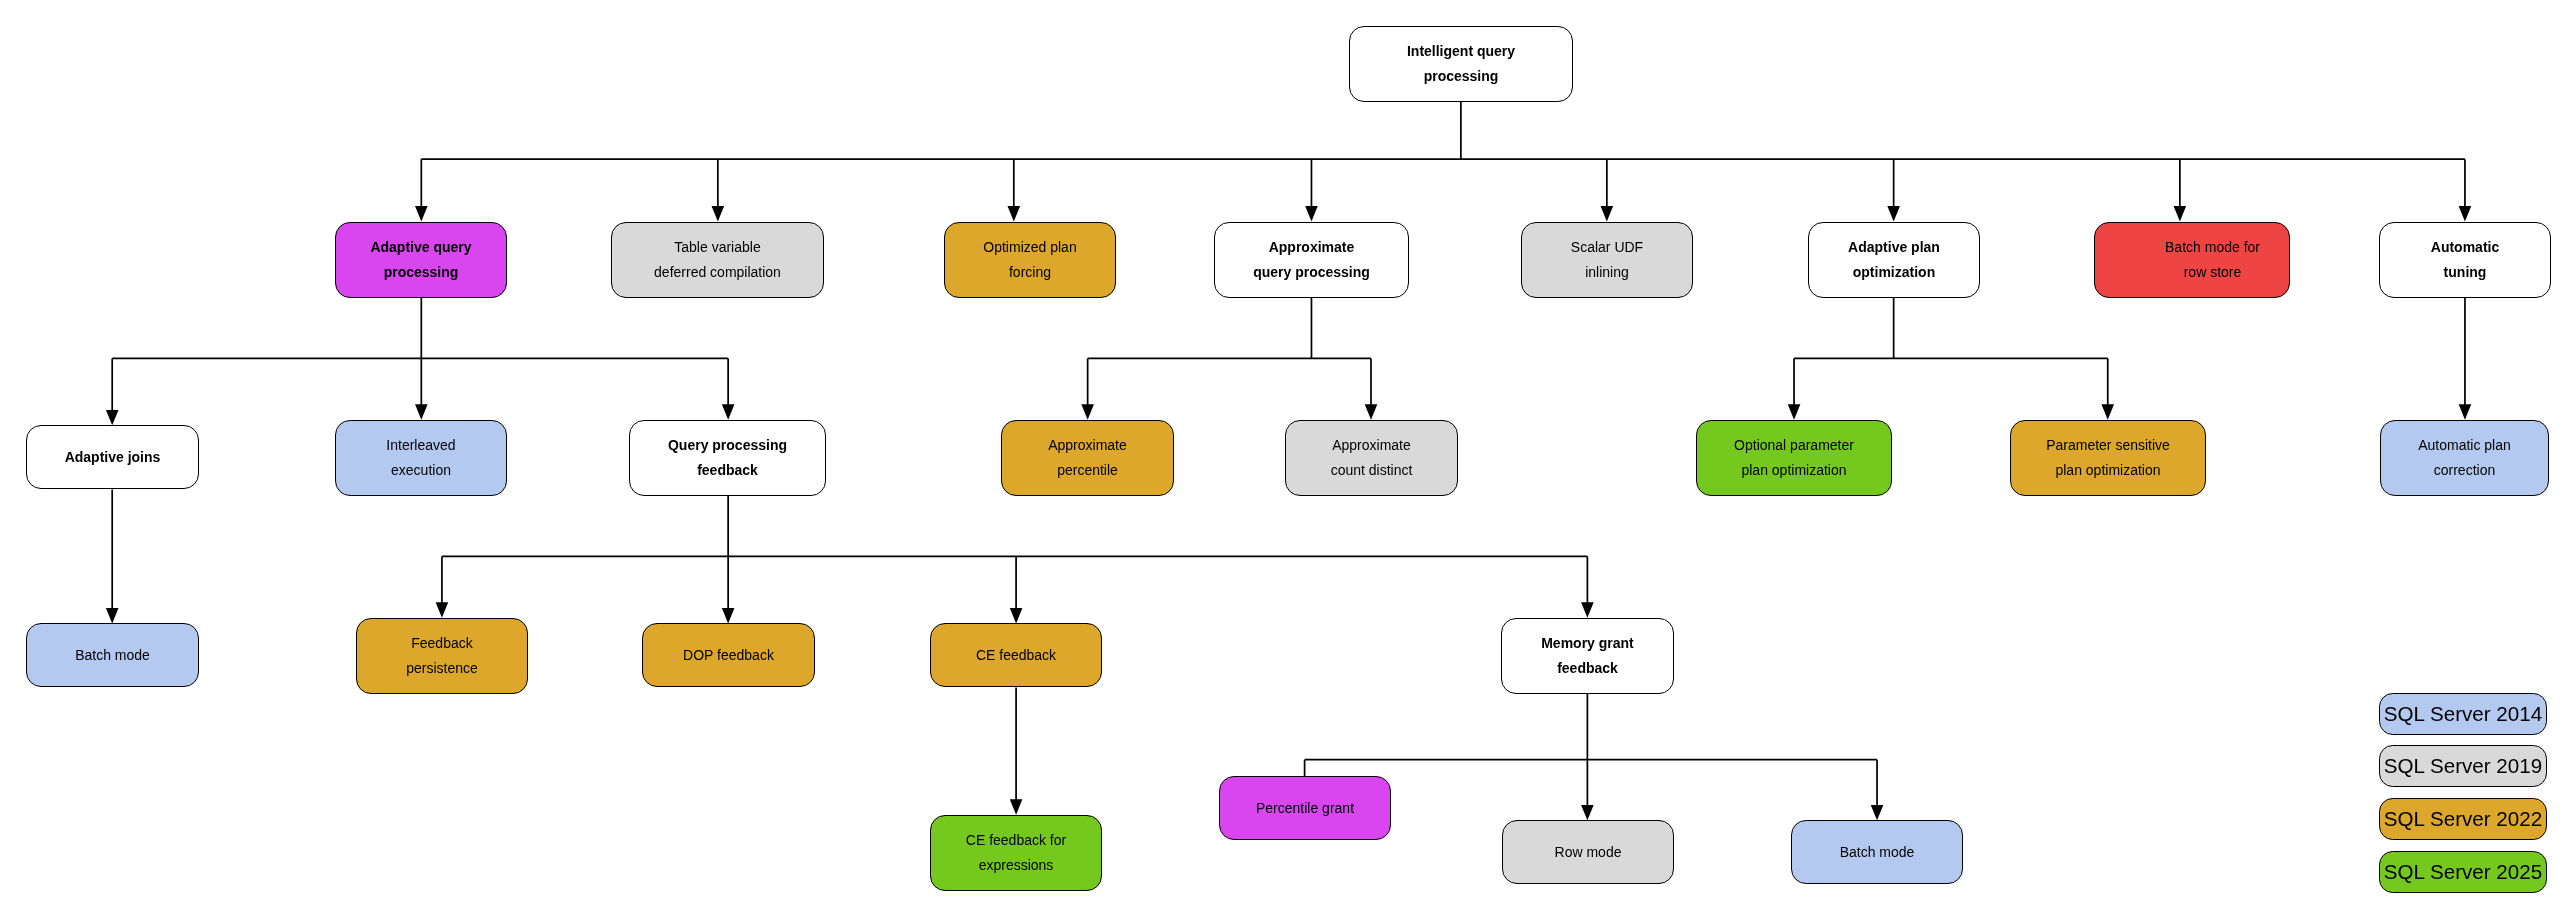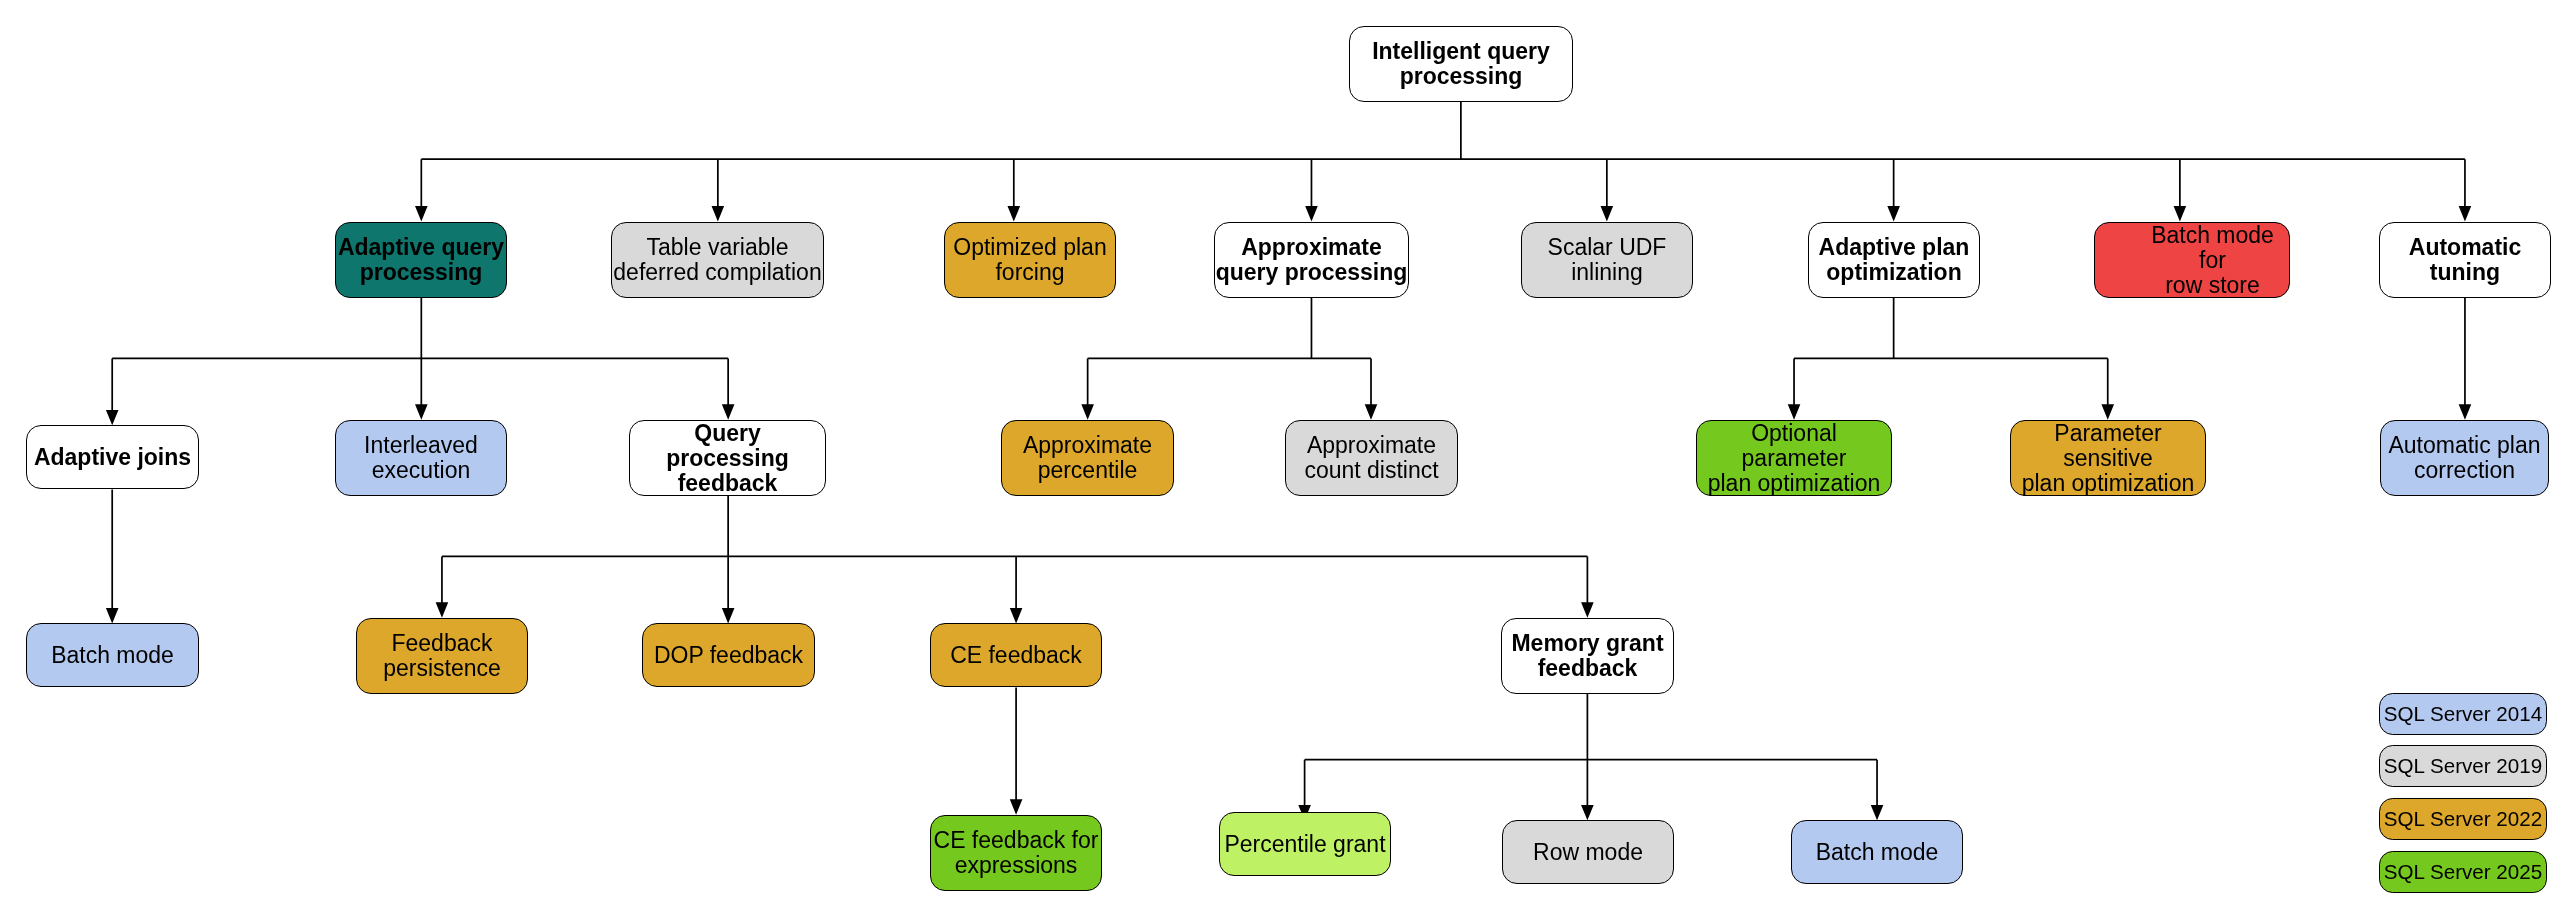--- a/index.html
+++ b/index.html
@@ -6,21 +6,21 @@
   body{width:2576px;height:916px;overflow:hidden;font-family:"Liberation Sans",sans-serif;}
   #canvas{position:relative;width:2576px;height:916px;background:#ffffff;}
   #wires{position:absolute;left:0;top:0;width:2576px;height:916px;}
   .node{
     position:absolute;
     box-sizing:border-box;
     border:1.7px solid #000000;
     border-radius:15px;
     display:flex;align-items:center;justify-content:center;
     text-align:center;
-    font-size:23px;line-height:25px;color:#000000;
+    font-size:14px;line-height:25px;color:#000000;
     white-space:pre-line;
     font-weight:400;
   }
   .node.bold{font-weight:700;}
   .legend-item{
     position:absolute;
     box-sizing:border-box;
     border:1.7px solid #000000;
     border-radius:13.7px;
     display:flex;align-items:center;justify-content:center;
@@ -31,21 +31,21 @@
 <body>
 
 <div id="canvas">
   <svg id="wires" xmlns="http://www.w3.org/2000/svg" viewBox="0 0 4500 1600" width="2576" height="916">
       <path d="M 2552 178 V 278 M 736 278 H 4306 M 736 278 V 362 M 1254 278 V 362 M 1771 278 V 362 M 2291 278 V 362 M 2807 278 V 362 M 3308 278 V 362 M 3808 278 V 362 M 4306 278 V 362 M 736 519 V 626 M 196 626 H 1272 M 196 626 V 718 M 736 626 V 708 M 1272 626 V 708 M 2291 519 V 626 M 1900 626 H 2395 M 1900 626 V 708 M 2395 626 V 708 M 3308 519 V 626 M 3134 626 H 3682 M 3134 626 V 708 M 3682 626 V 708 M 4306 519 V 708 M 196 855 V 1064 M 1272 865 V 972 M 772 972 H 2773 M 772 972 V 1054 M 1272 972 V 1064 M 1775 972 V 1064 M 2773 972 V 1054 M 1775 1201 V 1398 M 2773 1211 V 1327 M 2279 1327 H 3279 M 2279 1327 V 1408 M 2773 1327 V 1408 M 3279 1327 V 1408 " fill="none" stroke="#000000" stroke-width="3"></path>
       <path d="M 736 387 l -11 -27 h 22 Z M 1254 387 l -11 -27 h 22 Z M 1771 387 l -11 -27 h 22 Z M 2291 387 l -11 -27 h 22 Z M 2807 387 l -11 -27 h 22 Z M 3308 387 l -11 -27 h 22 Z M 3808 387 l -11 -27 h 22 Z M 4306 387 l -11 -27 h 22 Z M 196 743 l -11 -27 h 22 Z M 736 733 l -11 -27 h 22 Z M 1272 733 l -11 -27 h 22 Z M 1900 733 l -11 -27 h 22 Z M 2395 733 l -11 -27 h 22 Z M 3134 733 l -11 -27 h 22 Z M 3682 733 l -11 -27 h 22 Z M 4306 733 l -11 -27 h 22 Z M 196 1089 l -11 -27 h 22 Z M 772 1079 l -11 -27 h 22 Z M 1272 1089 l -11 -27 h 22 Z M 1775 1089 l -11 -27 h 22 Z M 2773 1079 l -11 -27 h 22 Z M 1775 1423 l -11 -27 h 22 Z M 2279 1433 l -11 -27 h 22 Z M 2773 1433 l -11 -27 h 22 Z M 3279 1433 l -11 -27 h 22 Z " fill="#000000" stroke="none"></path>
     </svg>
   <div id="nodes">
       <div class="node bold" style="left: 1349px; top: 26px; width: 224px; height: 76px; background: rgb(255, 255, 255);">Intelligent query
 processing</div>
-      <div class="node bold" style="left: 335px; top: 222px; width: 172px; height: 76px; background: #0f766e;">Adaptive query
+      <div class="node bold" style="left: 335px; top: 222px; width: 172px; height: 76px; background: #d946ef;">Adaptive query
 processing</div>
       <div class="node" style="left: 611px; top: 222px; width: 213px; height: 76px; background: rgb(217, 217, 217);">Table variable
 deferred compilation</div>
       <div class="node" style="left: 928px; top: 222px; width: 172px; height: 76px; background: rgb(220, 167, 43); margin-left: 16px;">Optimized plan
 forcing</div>
       <div class="node bold" style="left: 1214px; top: 222px; width: 195px; height: 76px; background: rgb(255, 255, 255);">Approximate
 query processing</div>
       <div class="node" style="left: 1521px; top: 222px; width: 172px; height: 76px; background: rgb(217, 217, 217);">Scalar UDF
 inlining</div>
       <div class="node bold" style="left: 1808px; top: 222px; width: 172px; height: 76px; background: rgb(255, 255, 255);">Adaptive plan
@@ -71,21 +71,21 @@
 correction</div>
       <div class="node" style="left: 26px; top: 623px; width: 173px; height: 64px; background: rgb(180, 201, 240);">Batch mode</div>
       <div class="node" style="left: 356px; top: 618px; width: 172px; height: 76px; background: rgb(220, 167, 43);">Feedback
 persistence</div>
       <div class="node" style="left: 642px; top: 623px; width: 173px; height: 64px; background: rgb(220, 167, 43);">DOP feedback</div>
       <div class="node" style="left: 930px; top: 623px; width: 172px; height: 64px; background: rgb(220, 167, 43);">CE feedback</div>
       <div class="node bold" style="left: 1501px; top: 618px; width: 173px; height: 76px; background: rgb(255, 255, 255);">Memory grant
 feedback</div>
       <div class="node" style="left: 930px; top: 815px; width: 172px; height: 76px; background: rgb(117, 201, 30);">CE feedback for
 expressions</div>
-      <div class="node" style="left: 1219px; top: 812px; width: 172px; height: 64px; background: #bef264;">Percentile grant</div>
+      <div class="node" style="left: 1219px; top: 776px; width: 172px; height: 64px; background: #d946ef;">Percentile grant</div>
       <div class="node" style="left: 1502px; top: 820px; width: 172px; height: 64px; background: rgb(217, 217, 217);">Row mode</div>
       <div class="node" style="left: 1791px; top: 820px; width: 172px; height: 64px; background: rgb(180, 201, 240);">Batch mode</div>
     </div>
   <div id="legend">
       <div class="legend-item" style="left: 2379px; top: 693px; width: 168px; height: 42px; background: rgb(180, 201, 240);">SQL Server 2014</div>
       <div class="legend-item" style="left: 2379px; top: 745px; width: 168px; height: 42px; background: rgb(217, 217, 217);">SQL Server 2019</div>
       <div class="legend-item" style="left: 2379px; top: 798px; width: 168px; height: 42px; background: rgb(220, 167, 43);">SQL Server 2022</div>
       <div class="legend-item" style="left: 2379px; top: 851px; width: 168px; height: 42px; background: rgb(117, 201, 30);">SQL Server 2025</div>
     </div>
 </div>

